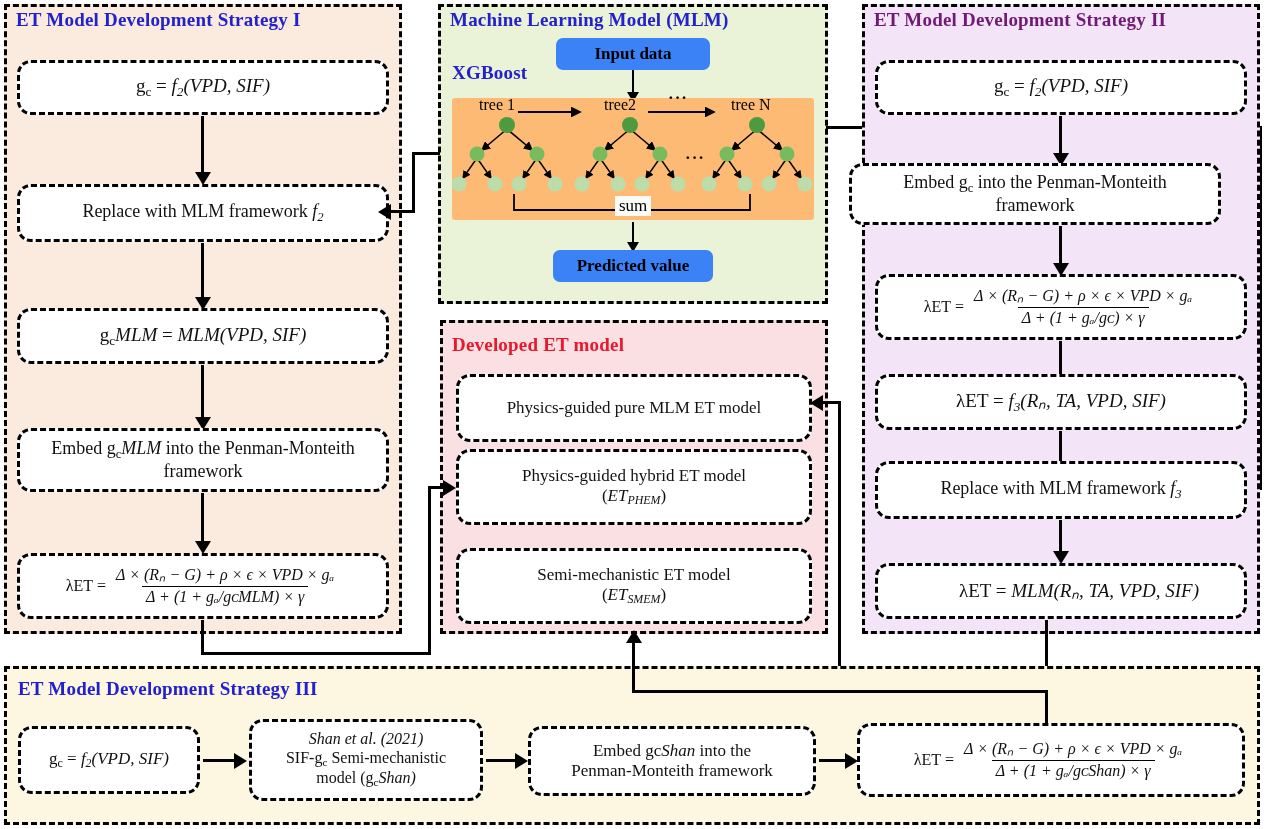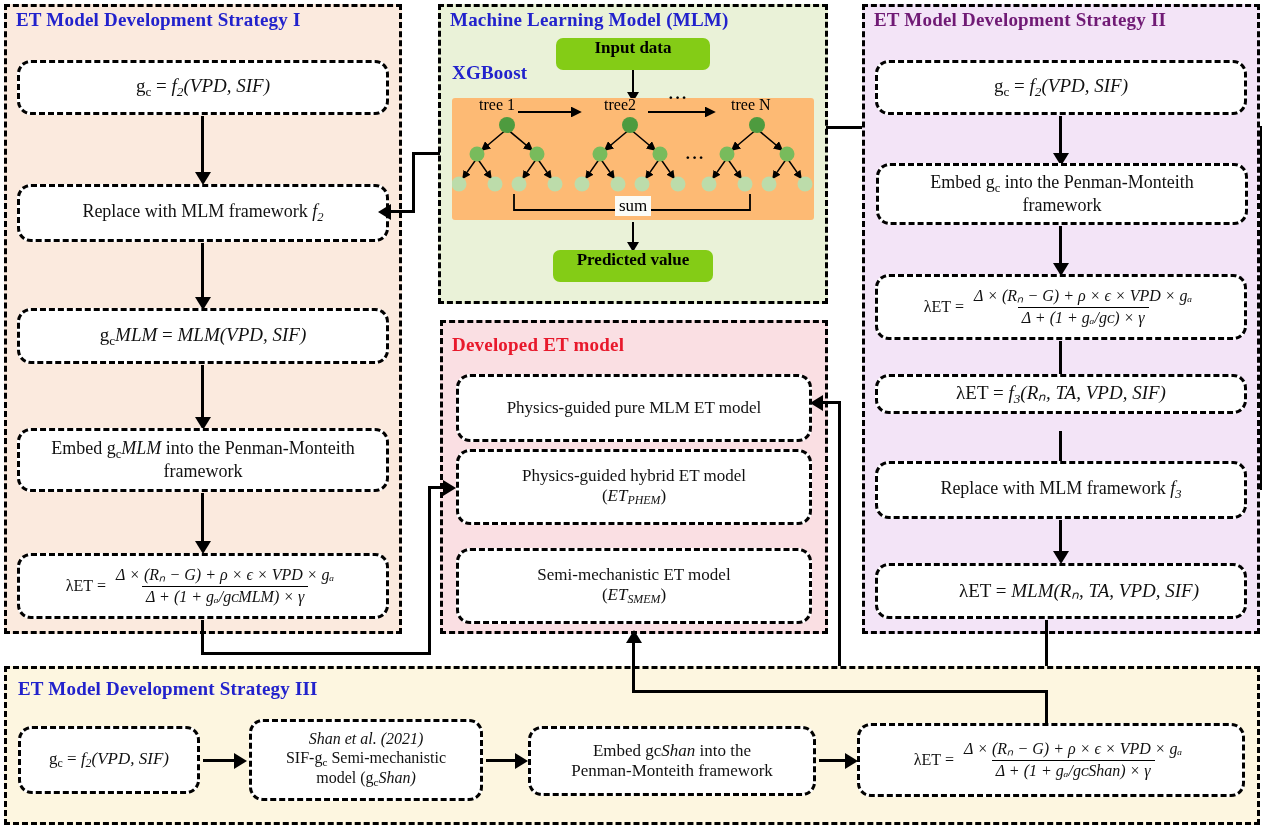--- a/index.html
+++ b/index.html
@@ -26,21 +26,21 @@
   .ital{font-style:italic;}
   .sub{font-size:.70em;vertical-align:-0.28em;}
   .subi{font-size:.70em;vertical-align:-0.28em;font-style:italic;}
 
   
   .frac{display:inline-flex;flex-direction:column;align-items:center;vertical-align:middle;margin:0 2px;}
   .frac .num{padding:0 4px 1px 4px;}
   .frac .den{padding:1px 4px 0 4px;border-top:1.6px solid #000;}
   .eqrow{display:flex;align-items:center;justify-content:center;gap:4px;}
 
-  .mlmbox{position:absolute;background:#84cc16;border-radius:7px;display:flex;align-items:flex-start;justify-content:center;font-weight:bold;}
+  .mlmbox{position:absolute;background:#3b82f6;border-radius:7px;display:flex;align-items:center;justify-content:center;font-weight:bold;}
   .treewrap{position:absolute;background:#fdba74;border-radius:3px;}
   .tlabel{position:absolute;font-family:"Liberation Serif",serif;}
   .dots{position:absolute;font-weight:bold;letter-spacing:1px;}
 </style>
 </head>
 <body>
 
 <div id="root">
 
   <div class="panel" style="left:4px;top:4px;width:398px;height:630px;background:#fbeade;">
@@ -220,21 +220,21 @@
     <div class="inner">
       <span>g</span><span class="sub">c</span>
       <span>=</span>
       <span class="ital">f</span><span class="subi">2</span><span class="ital">(VPD, SIF)</span>
     </div>
   </div>
 
   <div class="solid vline" style="left:1059px;top:116px;height:42px;"></div>
   <div class="arrowdown" style="left:1053px;top:153px;"></div>
 
-  <div class="node" style="left:876px;top:163px;width:372px;height:62px;font-size:18px;">
+  <div class="node" style="left:849px;top:163px;width:372px;height:62px;font-size:18px;">
     <div class="inner">
       <div><span>Embed g</span><span class="sub">c</span><span> into the Penman-Monteith</span></div>
       <div>framework</div>
     </div>
   </div>
 
   <div class="solid vline" style="left:1059px;top:226px;height:42px;"></div>
   <div class="arrowdown" style="left:1053px;top:263px;"></div>
 
   <div class="node" style="left:875px;top:274px;width:372px;height:66px;font-size:16px;">
@@ -244,21 +244,21 @@
       <span class="frac">
         <span class="num ital">Δ × (Rₙ − G) + ρ × ϵ × VPD × gₐ</span>
         <span class="den ital">Δ + (1 + gₐ/gᴄ) × γ</span>
       </span>
     </div>
   </div>
 
   <div class="solid vline" style="left:1059px;top:341px;height:38px;"></div>
   <div class="arrowdown" style="left:1053px;top:374px;"></div>
 
-  <div class="node" style="left:875px;top:374px;width:372px;height:40px;font-size:19px;">
+  <div class="node" style="left:875px;top:374px;width:372px;height:56px;font-size:19px;">
     <div class="inner">
       <span>λET</span>
       <span>=</span>
       <span class="ital">f</span><span class="subi">3</span><span class="ital">(Rₙ, TA, VPD, SIF)</span>
     </div>
   </div>
 
   <div class="solid vline" style="left:1059px;top:431px;height:36px;"></div>
   <div class="arrowdown" style="left:1053px;top:462px;"></div>
 

